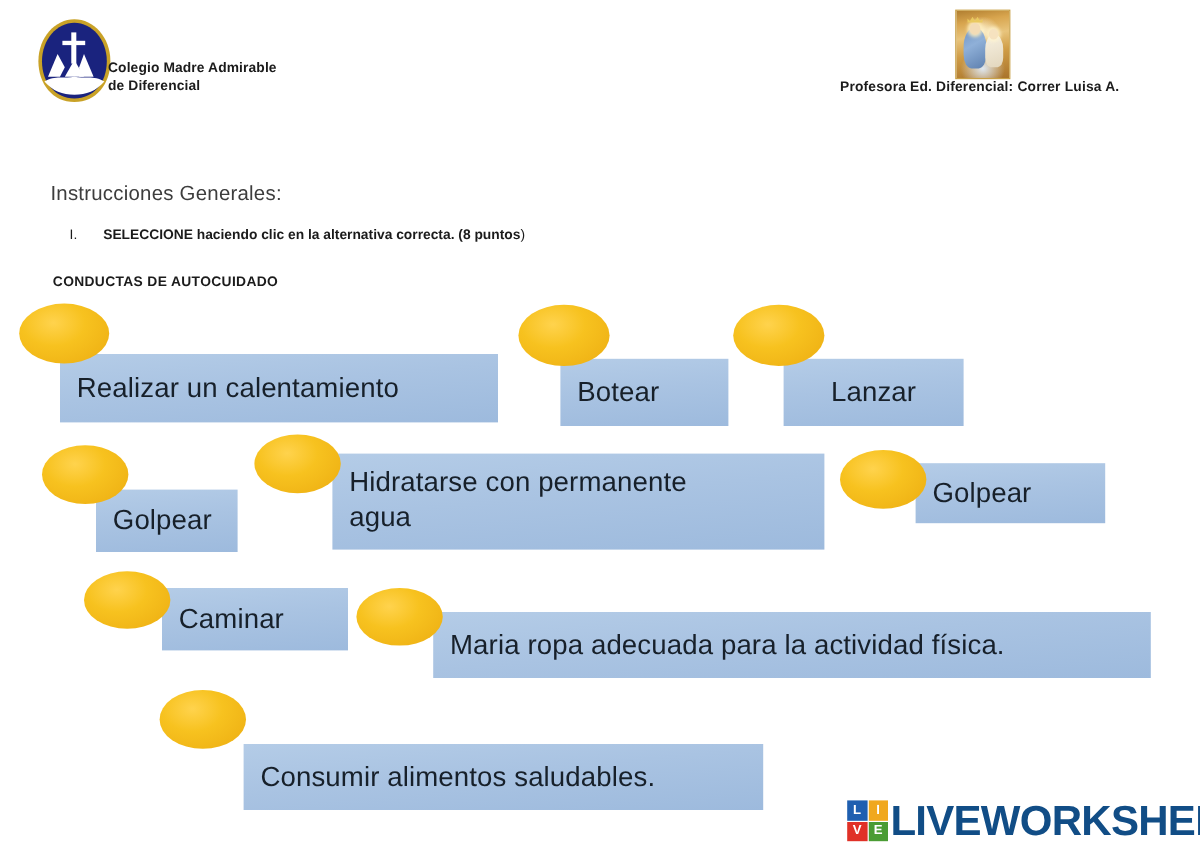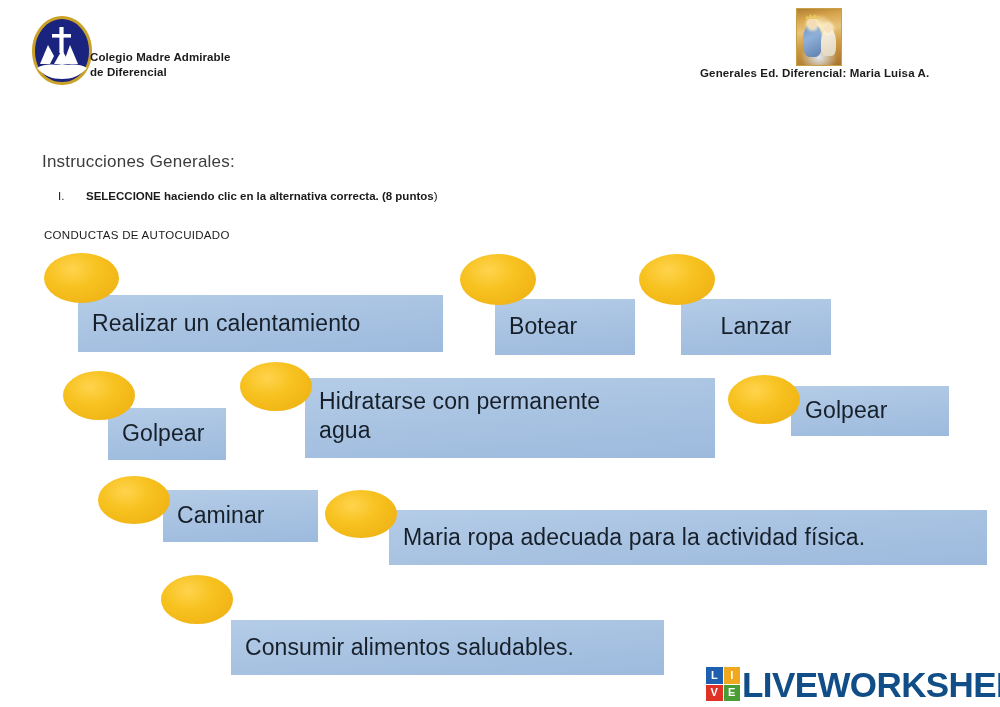--- a/index.html
+++ b/index.html
@@ -121,30 +121,29 @@
     font-weight: normal;
   }
   .instr-item .txt { font-weight: bold; }
   .instr-item .pts-close { font-weight: normal; }
 
   .section-title {
     position: absolute;
     left: 44px;
     top: 229px;
     font-size: 11.5px;
-    font-weight: normal;
+    font-weight: bold;
     color: #1b1b1b;
     letter-spacing: 0.3px;
   }
 
   
   .answers {
     position: absolute;
     inset: 0;
-    margin-left: 28px;
   }
   .answer-item { position: absolute; }
 
   .answer-box {
     position: absolute;
     box-sizing: border-box;
     background: linear-gradient(175deg, #b4cce7 0%, #a9c3e2 45%, #9dbadd 100%);
     display: flex;
     align-items: center;
     z-index: 1;
@@ -238,21 +237,21 @@
   </div>
 
   <div class="saint-image">
     <div class="figure-a"></div>
     <div class="figure-b"></div>
     <div class="head-a"></div>
     <div class="head-b"></div>
     <div class="crown"></div>
   </div>
 
-  <div class="teacher-line">Generales Ed. Diferencial: Maria Luisa A.</div>
+  <div class="teacher-line">Profesora Ed. Diferencial: Correr Luisa A.</div>
 
   <div class="instr-title">Instrucciones Generales:</div>
 
   <div class="instr-item">
     <span class="num">I.</span><span class="txt">SELECCIONE haciendo clic en la alternativa correcta.  (8 puntos</span><span class="pts-close">)</span>
   </div>
 
   <div class="section-title">CONDUCTAS DE AUTOCUIDADO</div>
 
   <div class="answers">

